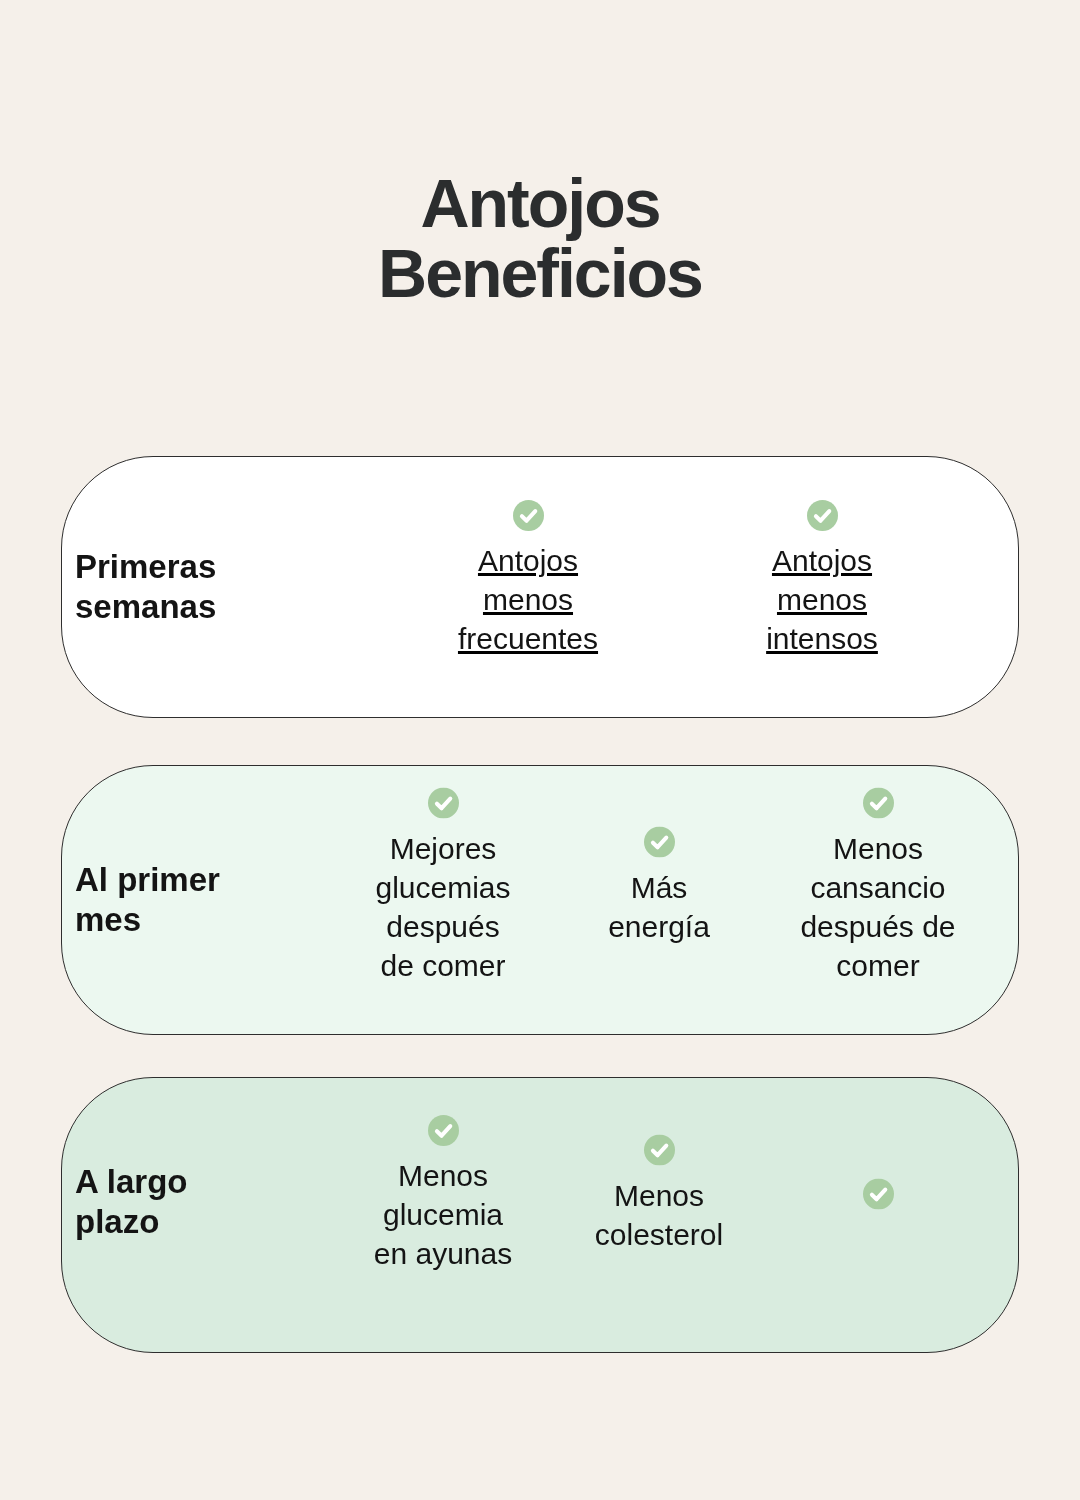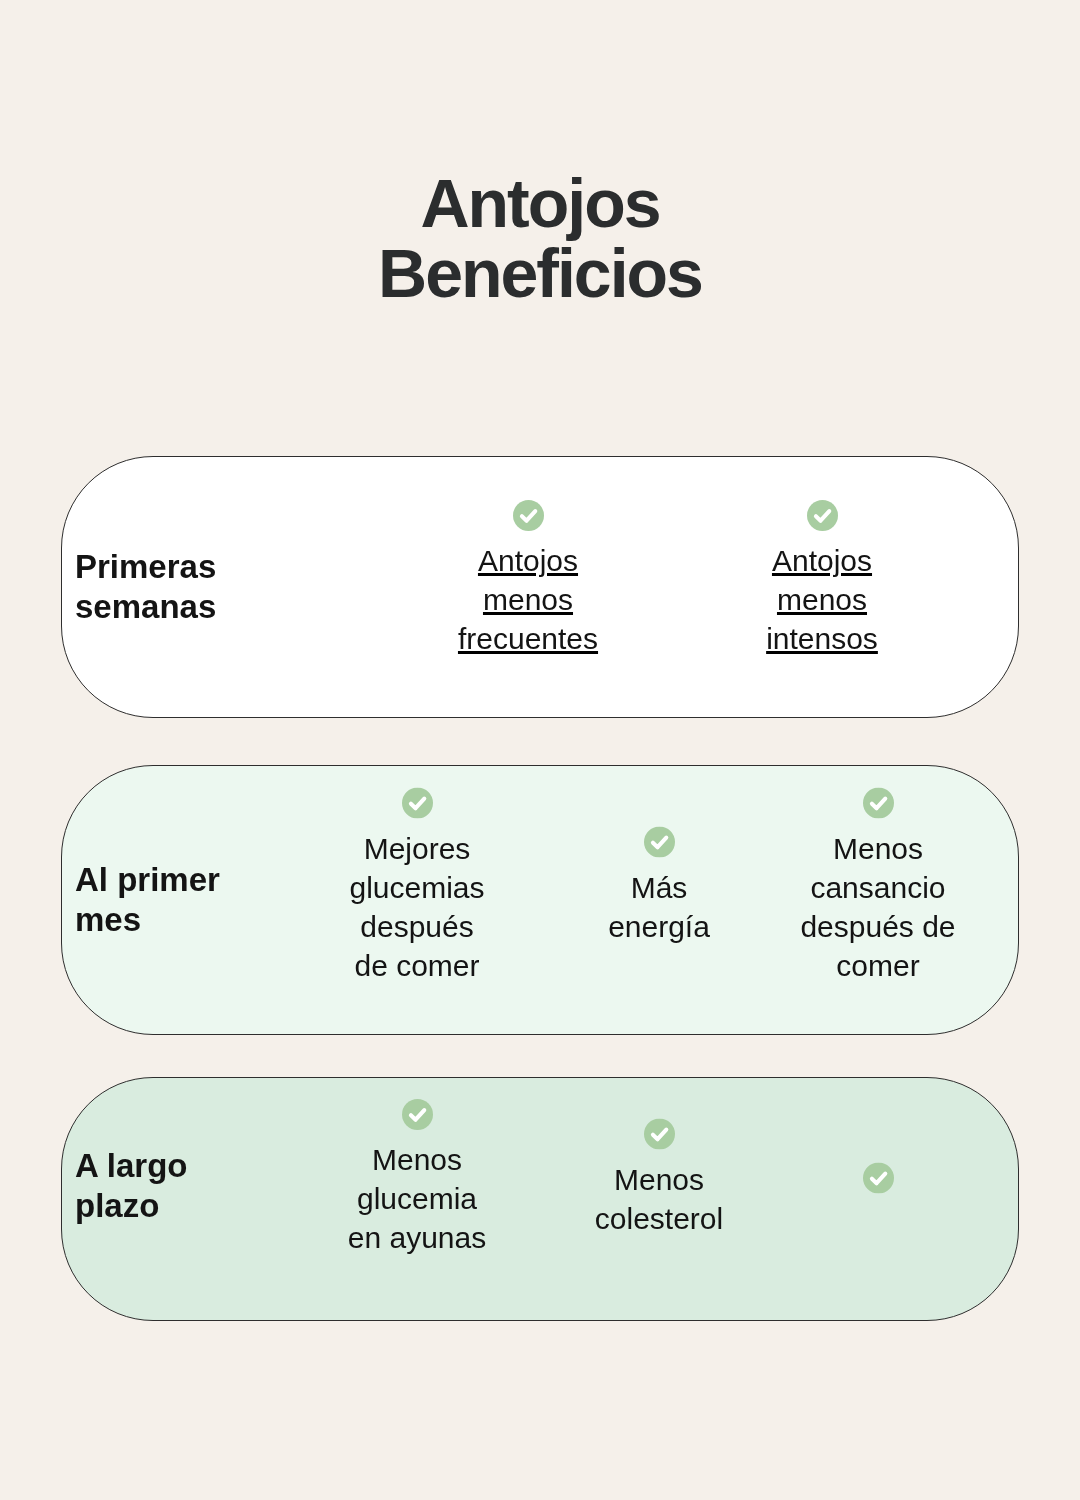--- a/index.html
+++ b/index.html
@@ -32,21 +32,21 @@
   .card {
     position: absolute;
     left: 61px;
     width: 958px;
     border: 1.5px solid #2e2e2e;
     border-radius: 92px;
     box-sizing: border-box;
   }
   .card.r1 { top: 456px;  height: 262px; background: #ffffff; }
   .card.r2 { top: 765px;  height: 270px; background: #ecf8f0; }
-  .card.r3 { top: 1077px; height: 244px; background: #d9ecdf; }
+  .card.r3 { top: 1077px; height: 276px; background: #d9ecdf; }
 
   .row-label {
     position: absolute;
     left: 13px;
     width: 240px;
     top: 50%;
     transform: translateY(-50%);
     font-size: 33px;
     line-height: 40px;
     font-weight: bold;
@@ -64,21 +64,21 @@
     align-items: center;
     gap: 10px;
   }
   .card.r1 .item-col { transform: translateY(calc(-50% - 8px)); text-decoration: underline; }
   .card.r2 .item-col { transform: translateY(calc(-50% - 14px)); }
   .card.r3 .item-col { transform: translateY(calc(-50% - 21px)); }
 
   
   .card.r1 .c1 { left: 346px; }
   .card.r1 .c2 { left: 640px; }
-  .card.r2 .c1, .card.r3 .c1 { left: 235px; }
+  .card.r2 .c1, .card.r3 .c1 { left: 261px; }
   .card.r2 .c2, .card.r3 .c2 { left: 477px; }
   .card.r2 .c3, .card.r3 .c3 { left: 696px; }
 
   .check-icon {
     width: 31px;
     height: 31px;
     flex: 0 0 auto;
   }
   .item-text {
     text-align: center;

